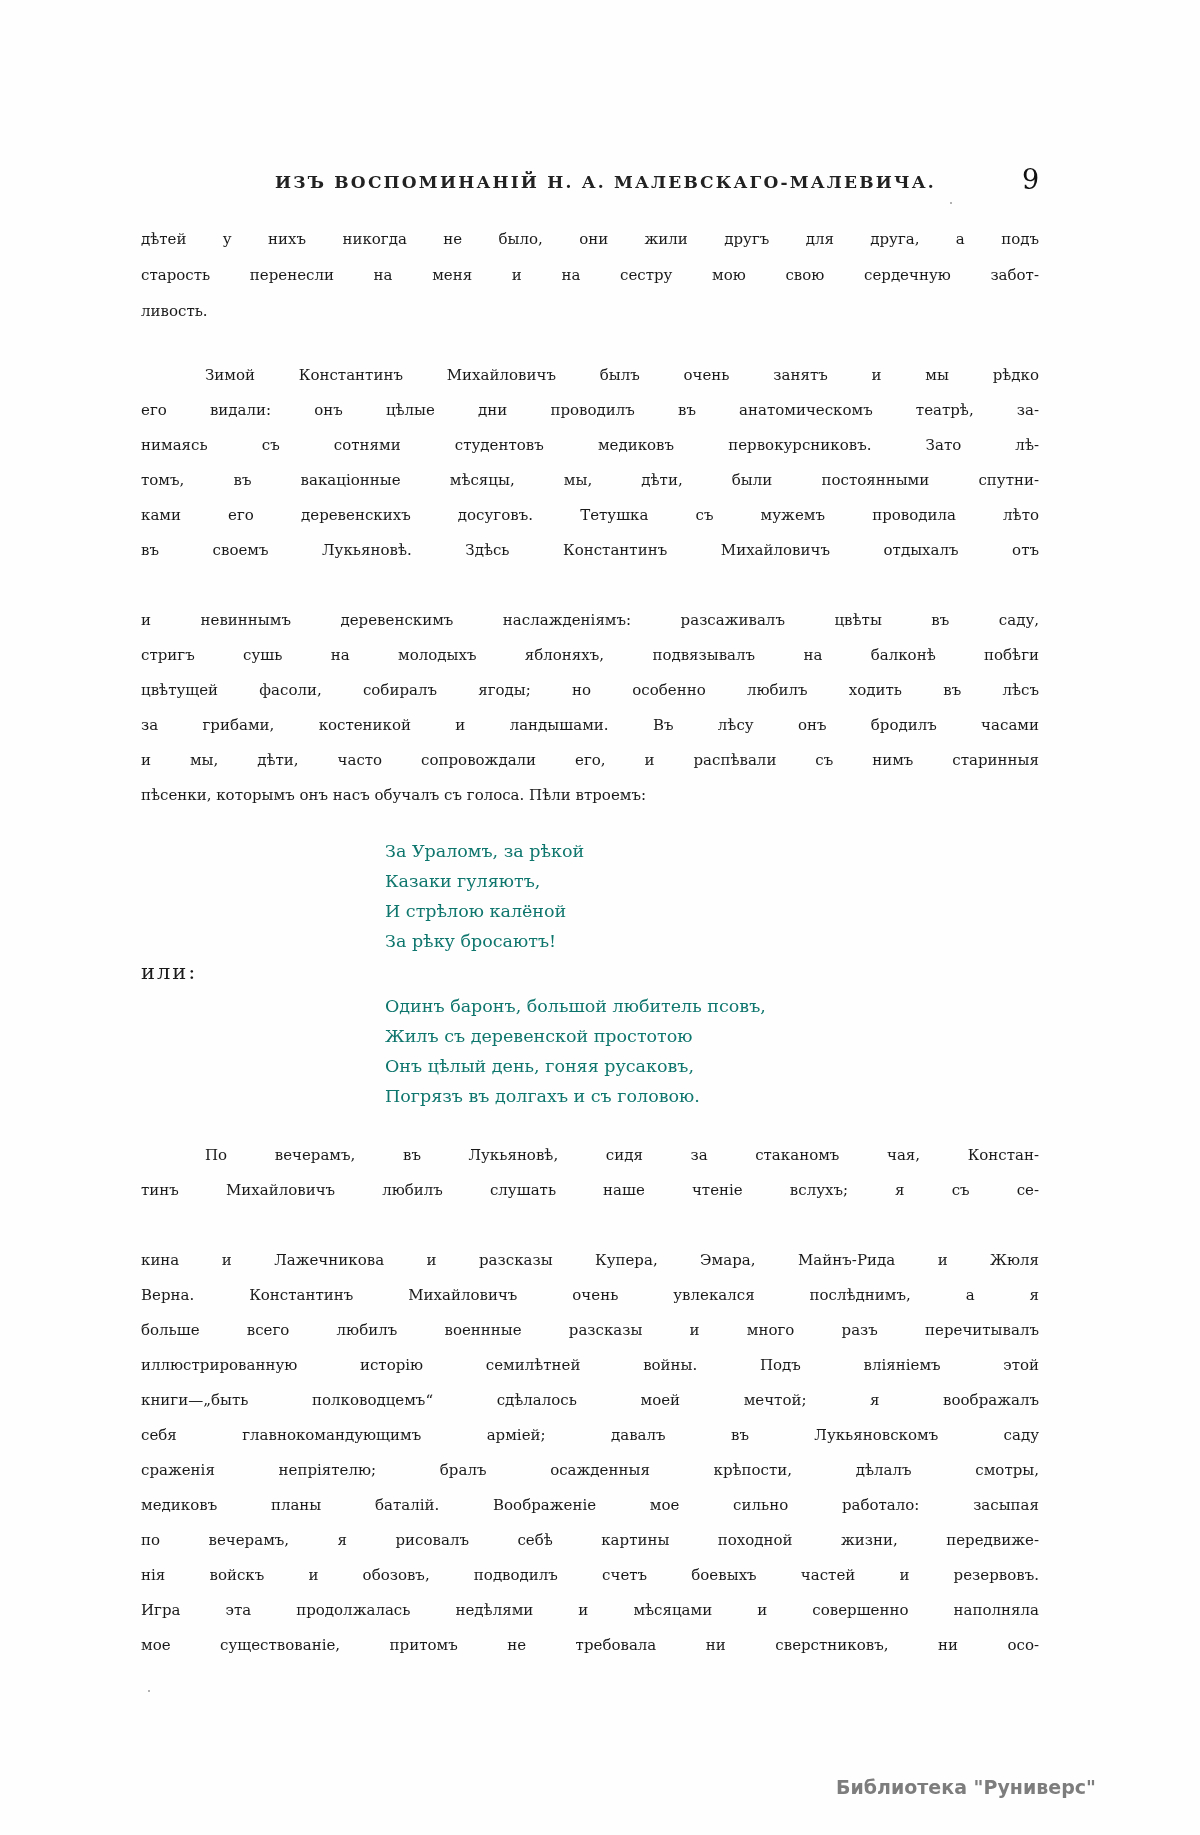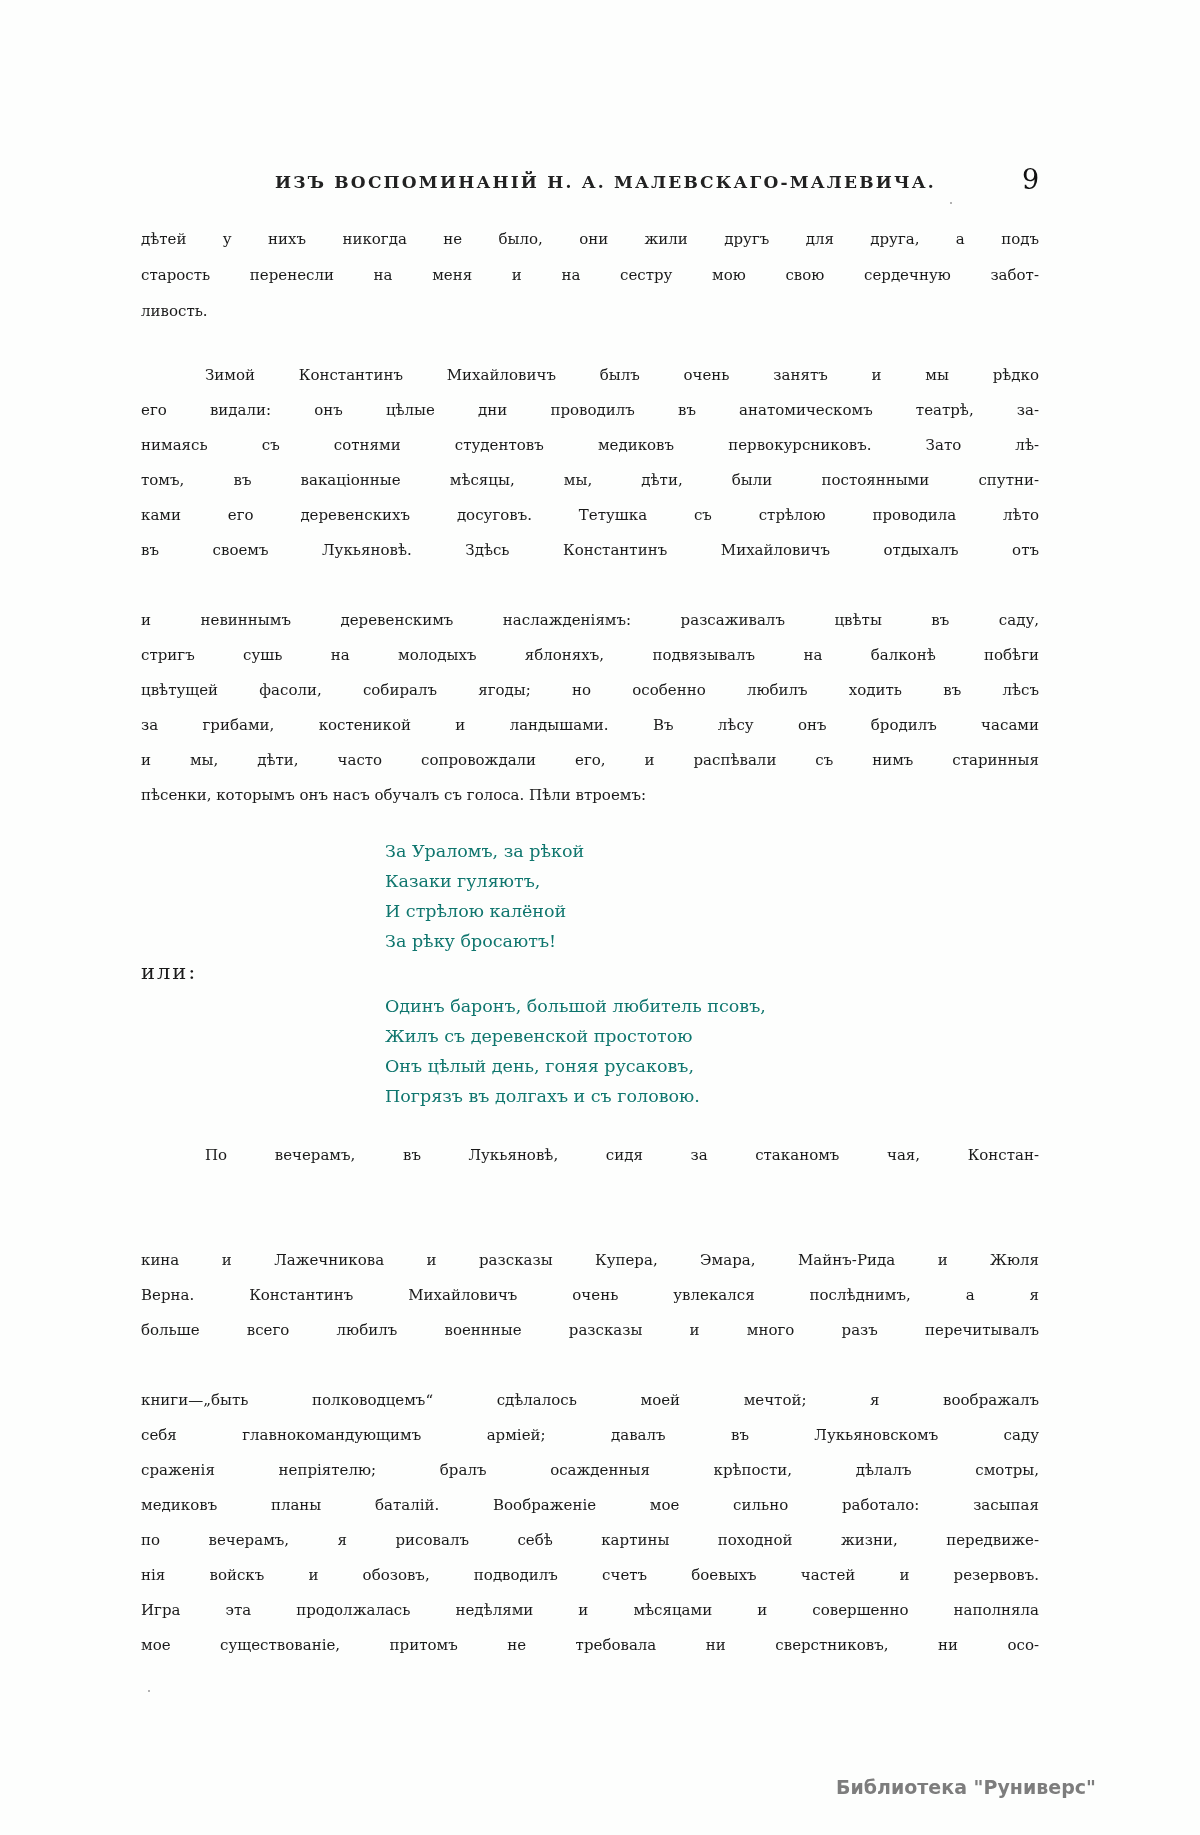--- a/index.html
+++ b/index.html
@@ -51,21 +51,21 @@
   <div class="page-number">9</div>
 
   <div class="line" style="top:224px">дѣтей у нихъ никогда не было, они жили другъ для друга, а подъ</div>
   <div class="line" style="top:260px">старость перенесли на меня и на сестру мою свою сердечную забот-</div>
   <div class="line last" style="top:296px">ливость.</div>
 
   <div class="line indent" style="top:360px">Зимой Константинъ Михайловичъ былъ очень занятъ и мы рѣдко</div>
   <div class="line" style="top:395px">его видали: онъ цѣлые дни проводилъ въ анатомическомъ театрѣ, за-</div>
   <div class="line" style="top:430px">нимаясь съ сотнями студентовъ медиковъ первокурсниковъ. Зато лѣ-</div>
   <div class="line" style="top:465px">томъ, въ вакаціонные мѣсяцы, мы, дѣти, были постоянными спутни-</div>
-  <div class="line" style="top:500px">ками его деревенскихъ досуговъ. Тетушка съ стрѣлою проводила лѣто</div>
+  <div class="line" style="top:500px">ками его деревенскихъ досуговъ. Тетушка съ мужемъ проводила лѣто</div>
   <div class="line" style="top:535px">въ своемъ Лукьяновѣ. Здѣсь Константинъ Михайловичъ отдыхалъ отъ</div>
   <div class="line" style="top:605px">и невиннымъ деревенскимъ наслажденіямъ: разсаживалъ цвѣты въ саду,</div>
   <div class="line" style="top:640px">стригъ сушь на молодыхъ яблоняхъ, подвязывалъ на балконѣ побѣги</div>
   <div class="line" style="top:710px">за грибами, костеникой и ландышами. Въ лѣсу онъ бродилъ часами</div>
   <div class="line" style="top:675px">цвѣтущей фасоли, собиралъ ягоды; но особенно любилъ ходить въ лѣсъ</div>
   <div class="line" style="top:745px">и мы, дѣти, часто сопровождали его, и распѣвали съ нимъ старинныя</div>
   <div class="line last" style="top:780px">пѣсенки, которымъ онъ насъ обучалъ съ голоса. Пѣли втроемъ:</div>
 
   <div>
     <div class="verse" style="top:840px">За Ураломъ, за рѣкой</div>
@@ -77,23 +77,25 @@
   <div class="ili">или:</div>
 
   <div>
     <div class="verse" style="top:995px">Одинъ баронъ, большой любитель псовъ,</div>
     <div class="verse" style="top:1025px">Жилъ съ деревенской простотою</div>
     <div class="verse" style="top:1055px">Онъ цѣлый день, гоняя русаковъ,</div>
     <div class="verse" style="top:1085px">Погрязъ въ долгахъ и съ головою.</div>
   </div>
 
   <div class="line indent" style="top:1140px">По вечерамъ, въ Лукьяновѣ, сидя за стаканомъ чая, Констан-</div>
+  <div class="line" style="top:1175px">тинъ Михайловичъ любилъ слушать наше чтеніе вслухъ; я съ се-</div>
   <div class="line" style="top:1245px">кина и Лажечникова и разсказы Купера, Эмара, Майнъ-Рида и Жюля</div>
   <div class="line" style="top:1280px">Верна. Константинъ Михайловичъ очень увлекался послѣднимъ, а я</div>
   <div class="line" style="top:1315px">больше всего любилъ военнные разсказы и много разъ перечитывалъ</div>
+  <div class="line" style="top:1350px">иллюстрированную исторію семилѣтней войны. Подъ вліяніемъ этой</div>
   <div class="line" style="top:1385px">книги—„быть полководцемъ“ сдѣлалось моей мечтой; я воображалъ</div>
   <div class="line" style="top:1420px">себя главнокомандующимъ арміей; давалъ въ Лукьяновскомъ саду</div>
   <div class="line" style="top:1455px">сраженія непріятелю; бралъ осажденныя крѣпости, дѣлалъ смотры,</div>
   <div class="line" style="top:1490px">медиковъ планы баталій. Воображеніе мое сильно работало: засыпая</div>
   <div class="line" style="top:1525px">по вечерамъ, я рисовалъ себѣ картины походной жизни, передвиже-</div>
   <div class="line" style="top:1560px">нія войскъ и обозовъ, подводилъ счетъ боевыхъ частей и резервовъ.</div>
   <div class="line" style="top:1595px">Игра эта продолжалась недѣлями и мѣсяцами и совершенно наполняла</div>
   <div class="line" style="top:1630px">мое существованіе, притомъ не требовала ни сверстниковъ, ни осо-</div>
 
   <span class="speck" style="left:148px;top:1690px"></span>

